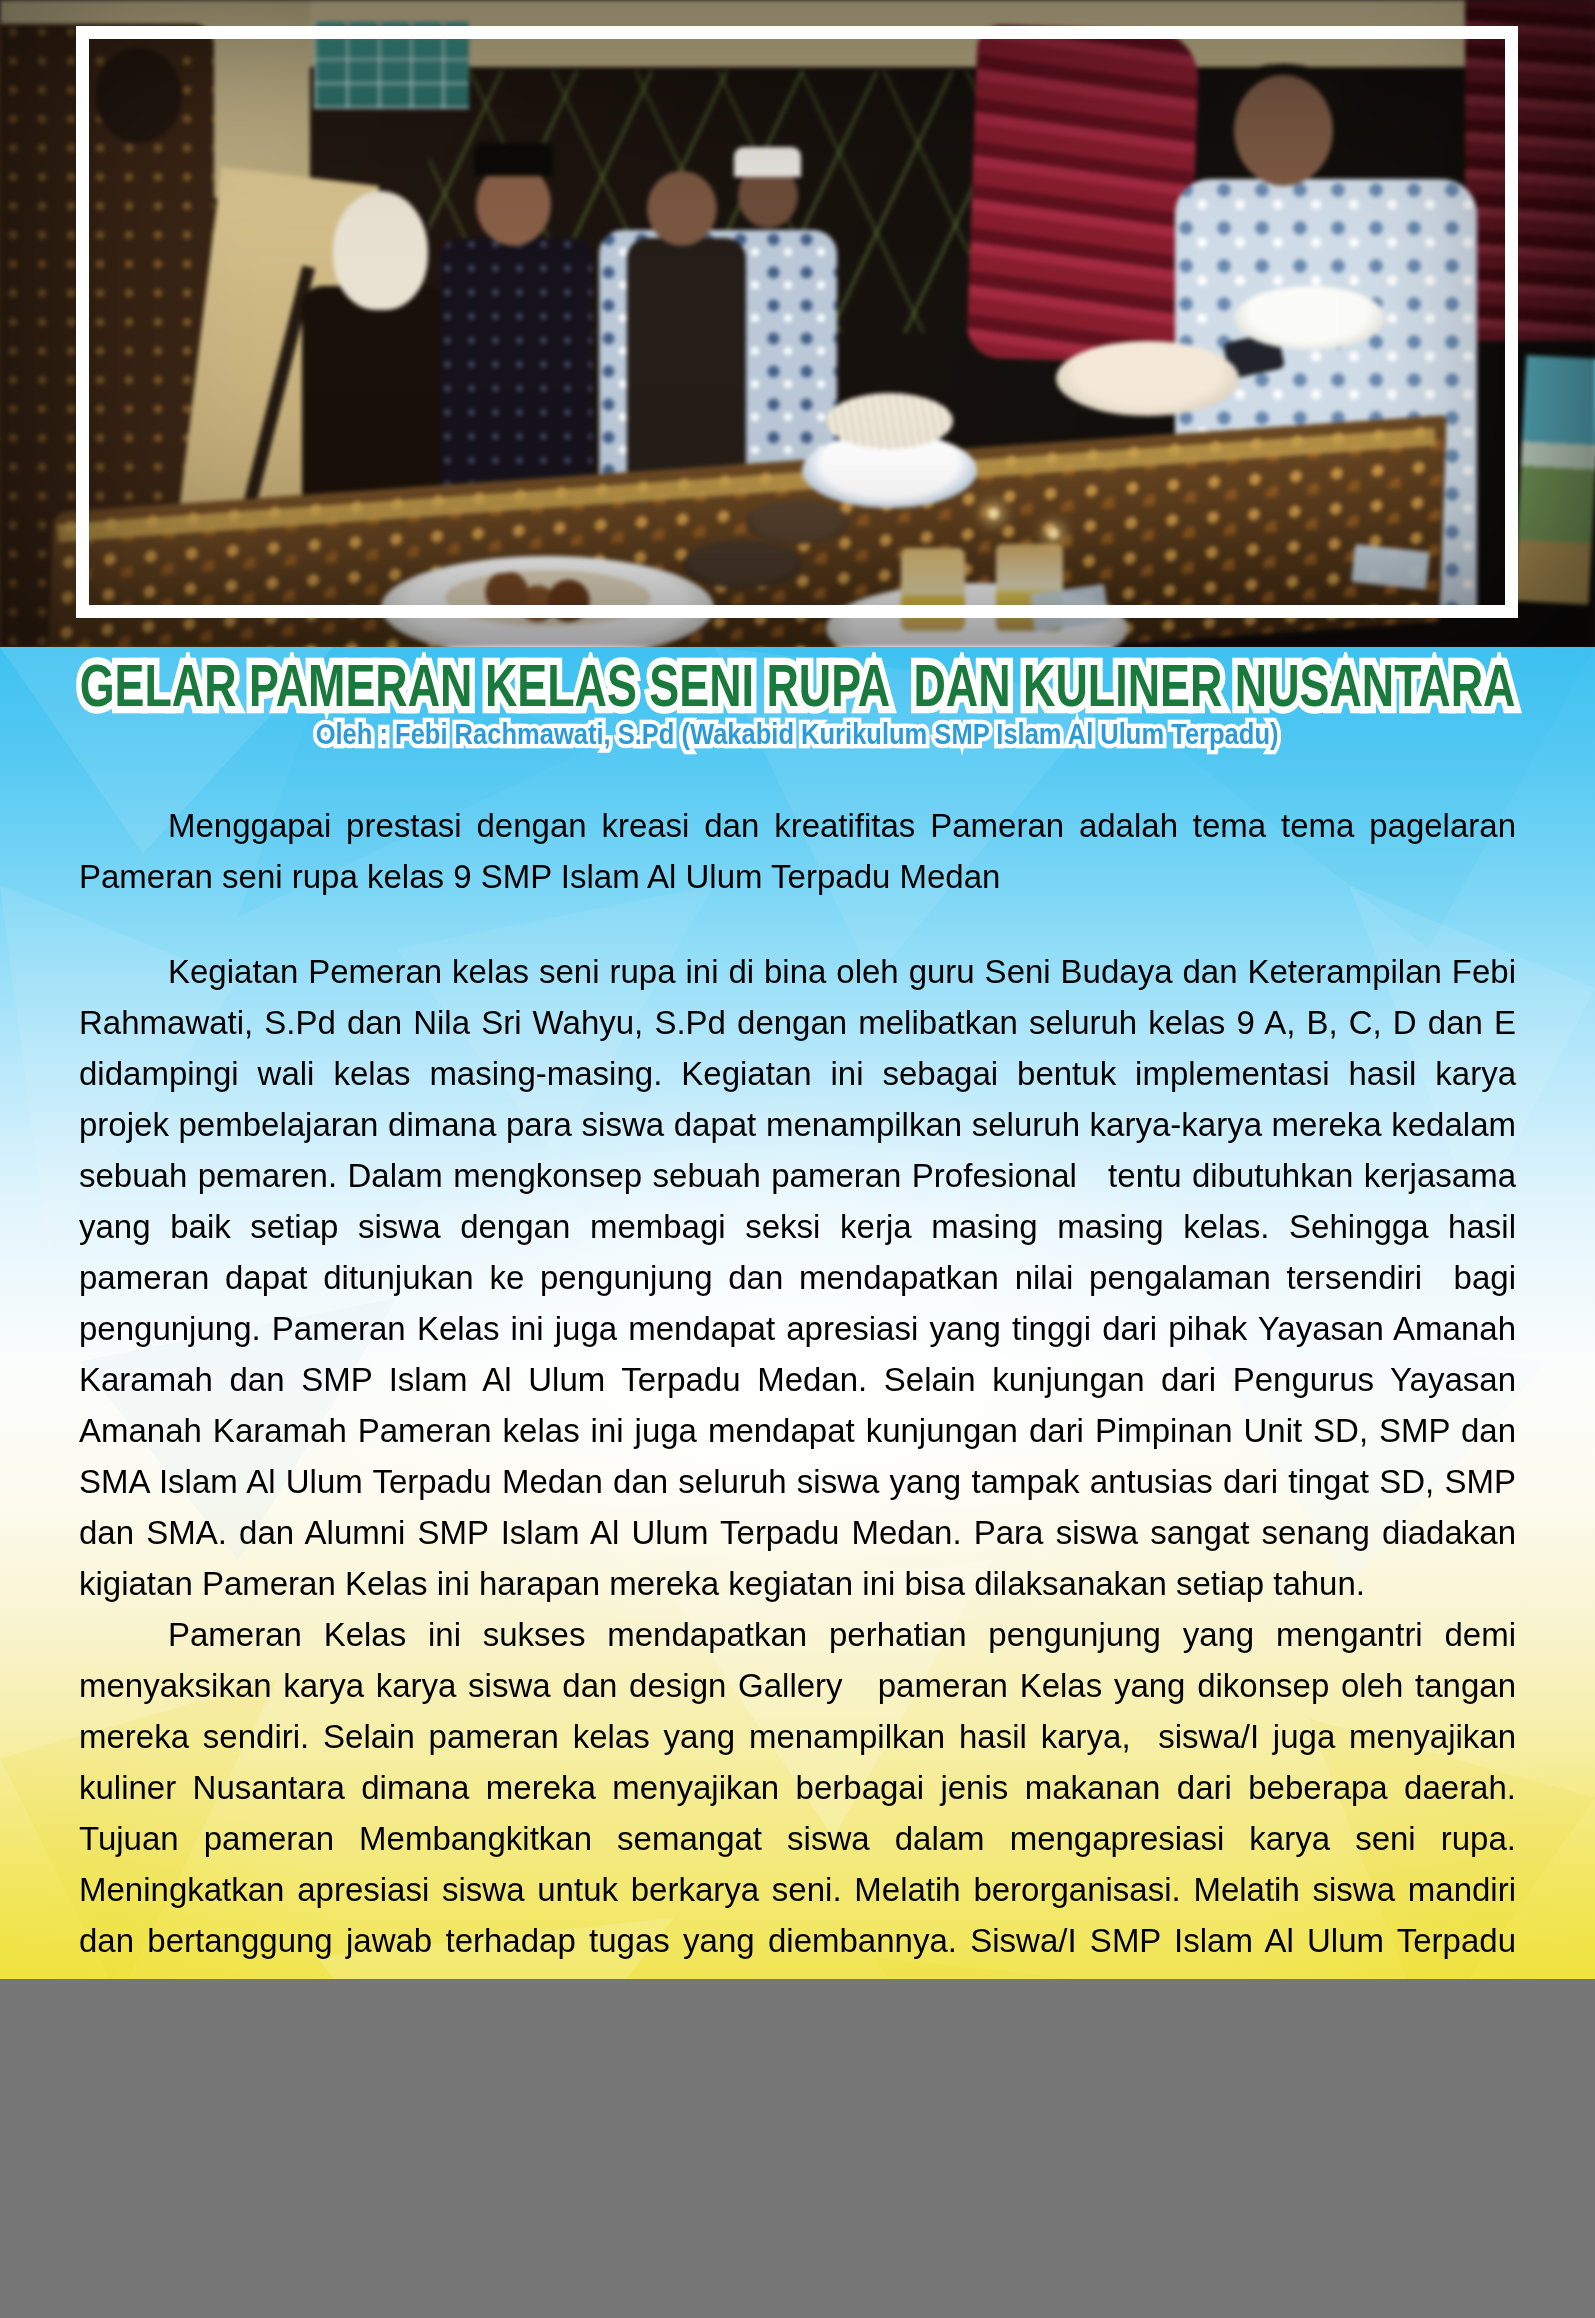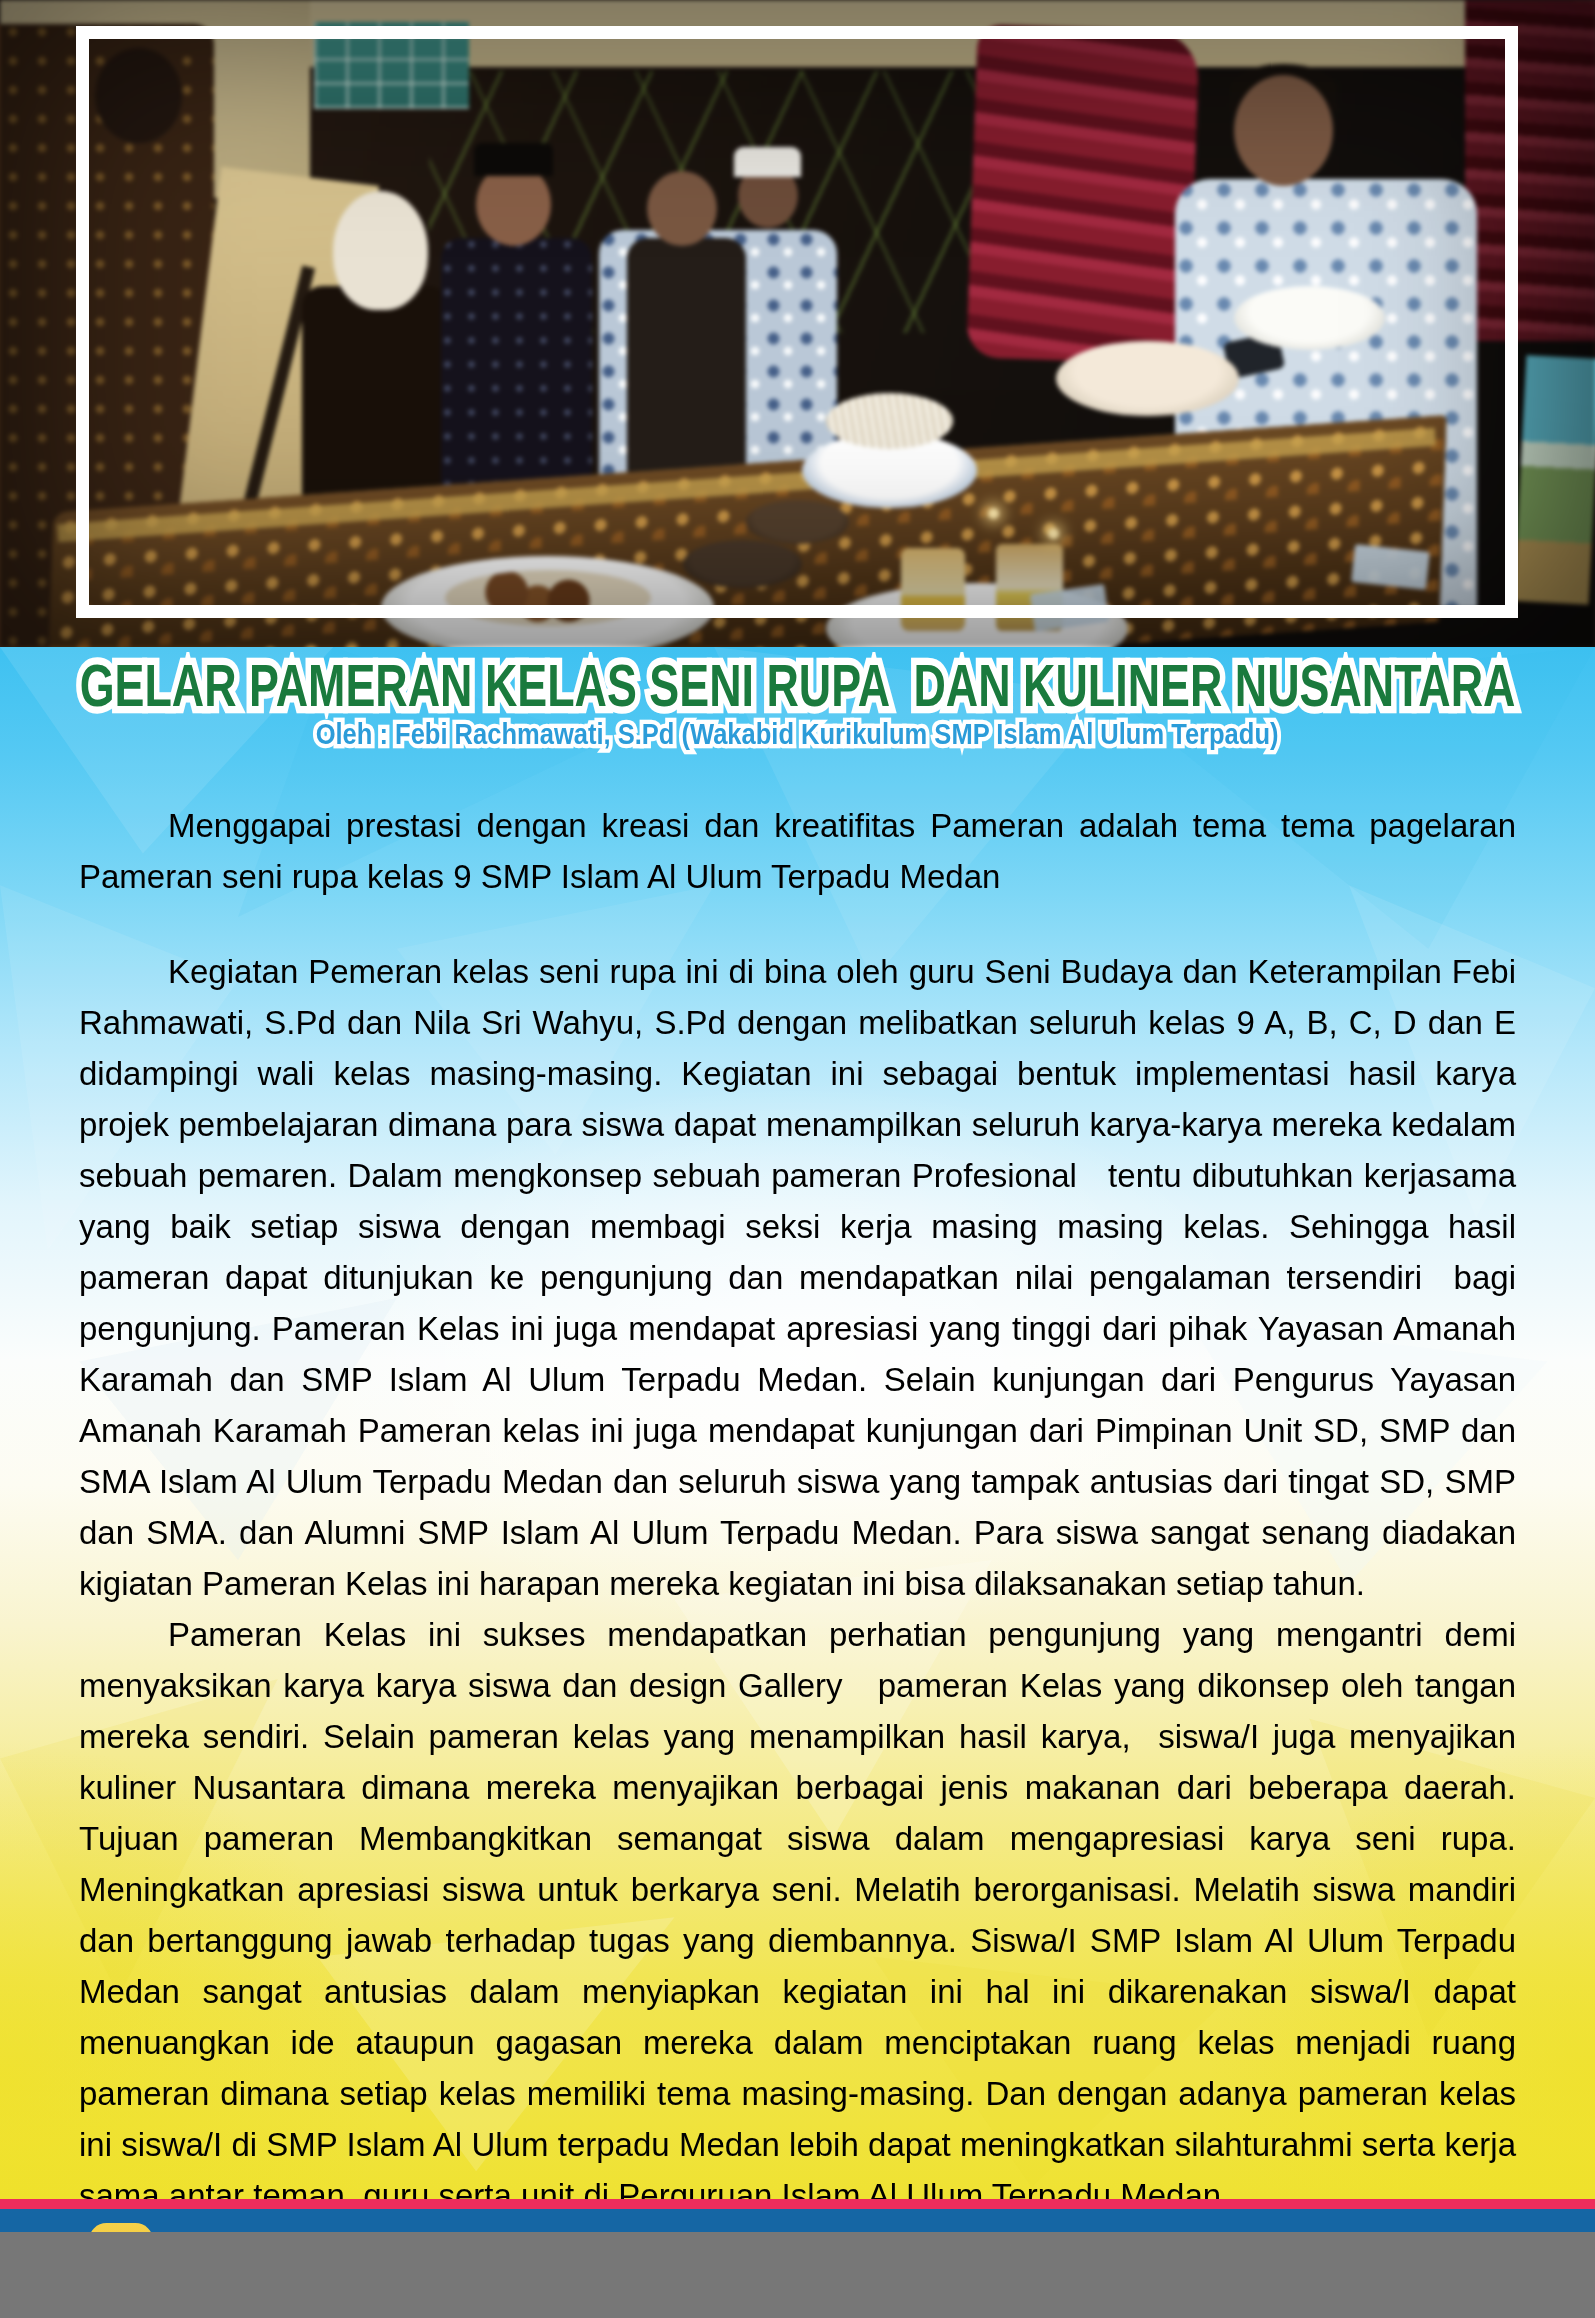--- a/index.html
+++ b/index.html
@@ -1,17 +1,17 @@
 <!DOCTYPE html>
 <html style="font-size:12.7px"><head>
 <meta charset="utf-8">
 <style>
   html,body{margin:0;padding:0;background:#777;}
   .page{
-    position:relative;width:1595px;height:2232px;overflow:hidden;
+    position:relative;width:1595px;height:1979px;overflow:hidden;
     background:#fff;font-family:"Liberation Sans","DejaVu Sans",sans-serif;
   }
 
   
   .photo-section{position:absolute;left:0;top:0;width:1595px;height:647px;overflow:hidden;background:#171210;}
   .ph-scene{position:absolute;inset:0;filter:blur(2px) saturate(.95);}
   .ph-base{position:absolute;inset:0;background:linear-gradient(105deg,#2a1c13 0%,#1c140e 35%,#14100d 65%,#0e0c0b 100%);}
   .ph-wallstrip{position:absolute;left:0;top:0;width:1595px;height:67px;background:linear-gradient(180deg,#d8ca9e,#c2b184);}
   .ph-wallblock{position:absolute;left:0;top:0;width:310px;height:198px;background:linear-gradient(160deg,#d5c69a,#b7a678);}
   .ph-window{position:absolute;left:314px;top:22px;width:155px;height:87px;background:

